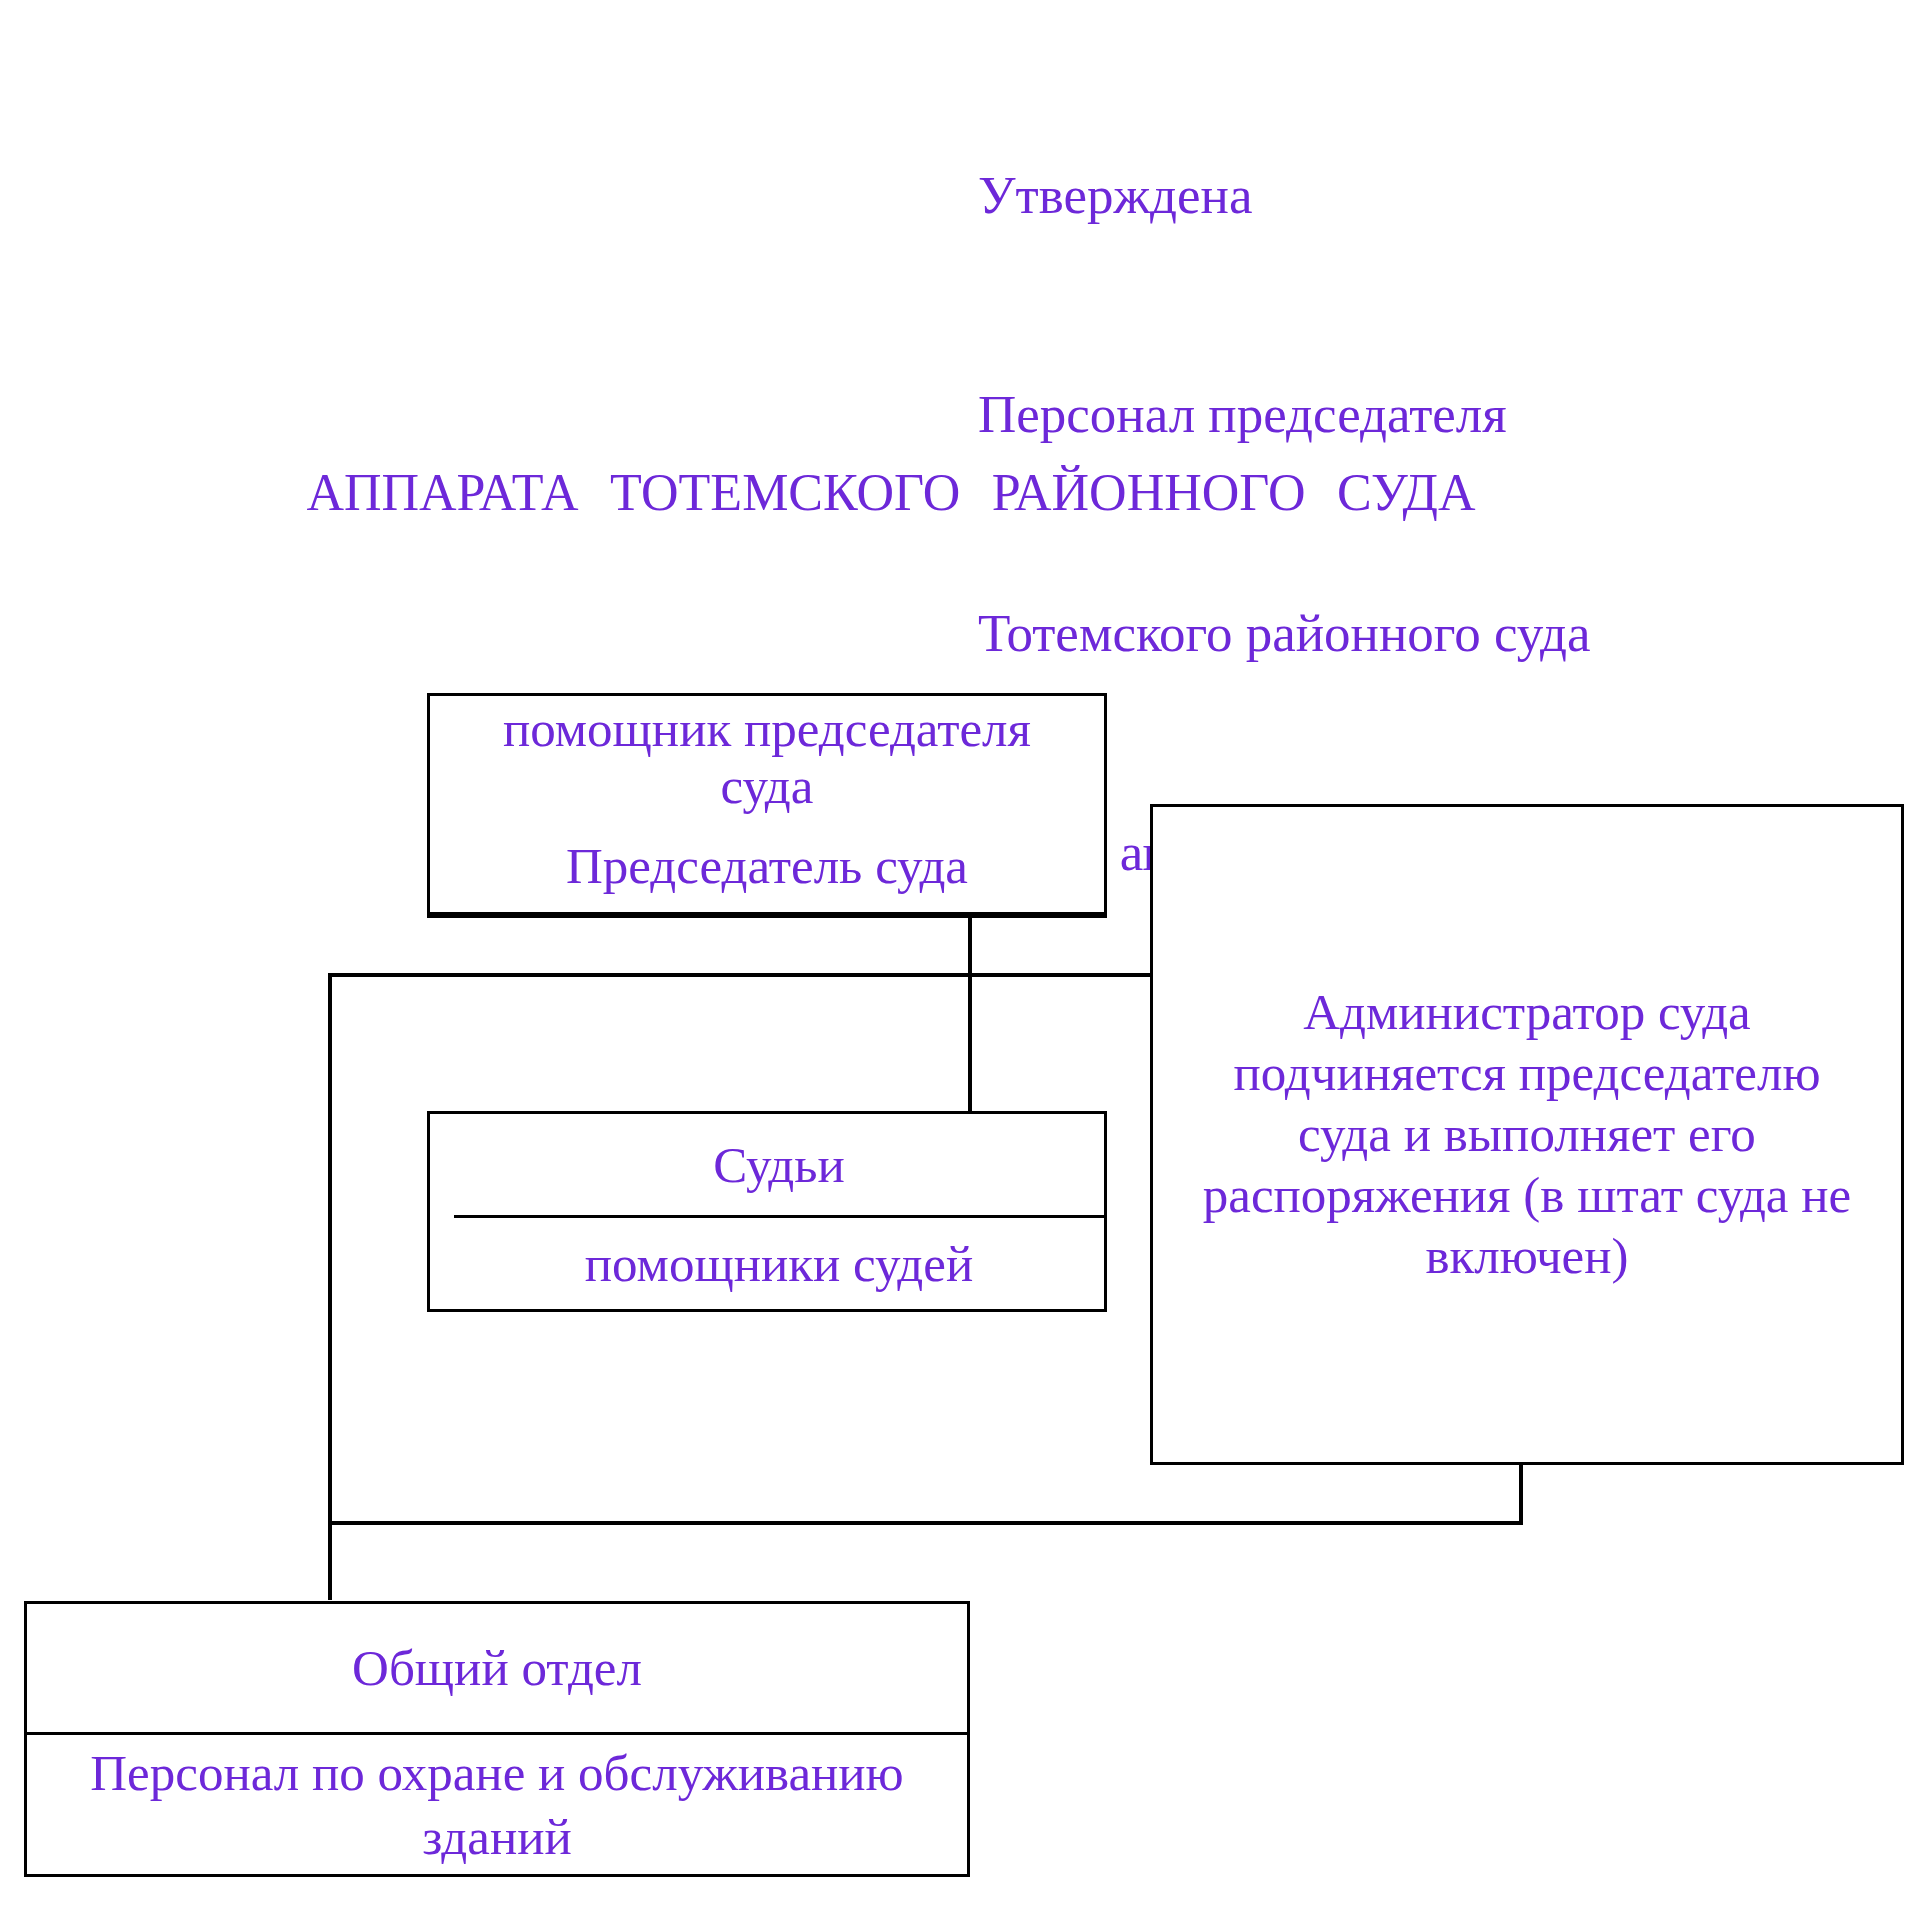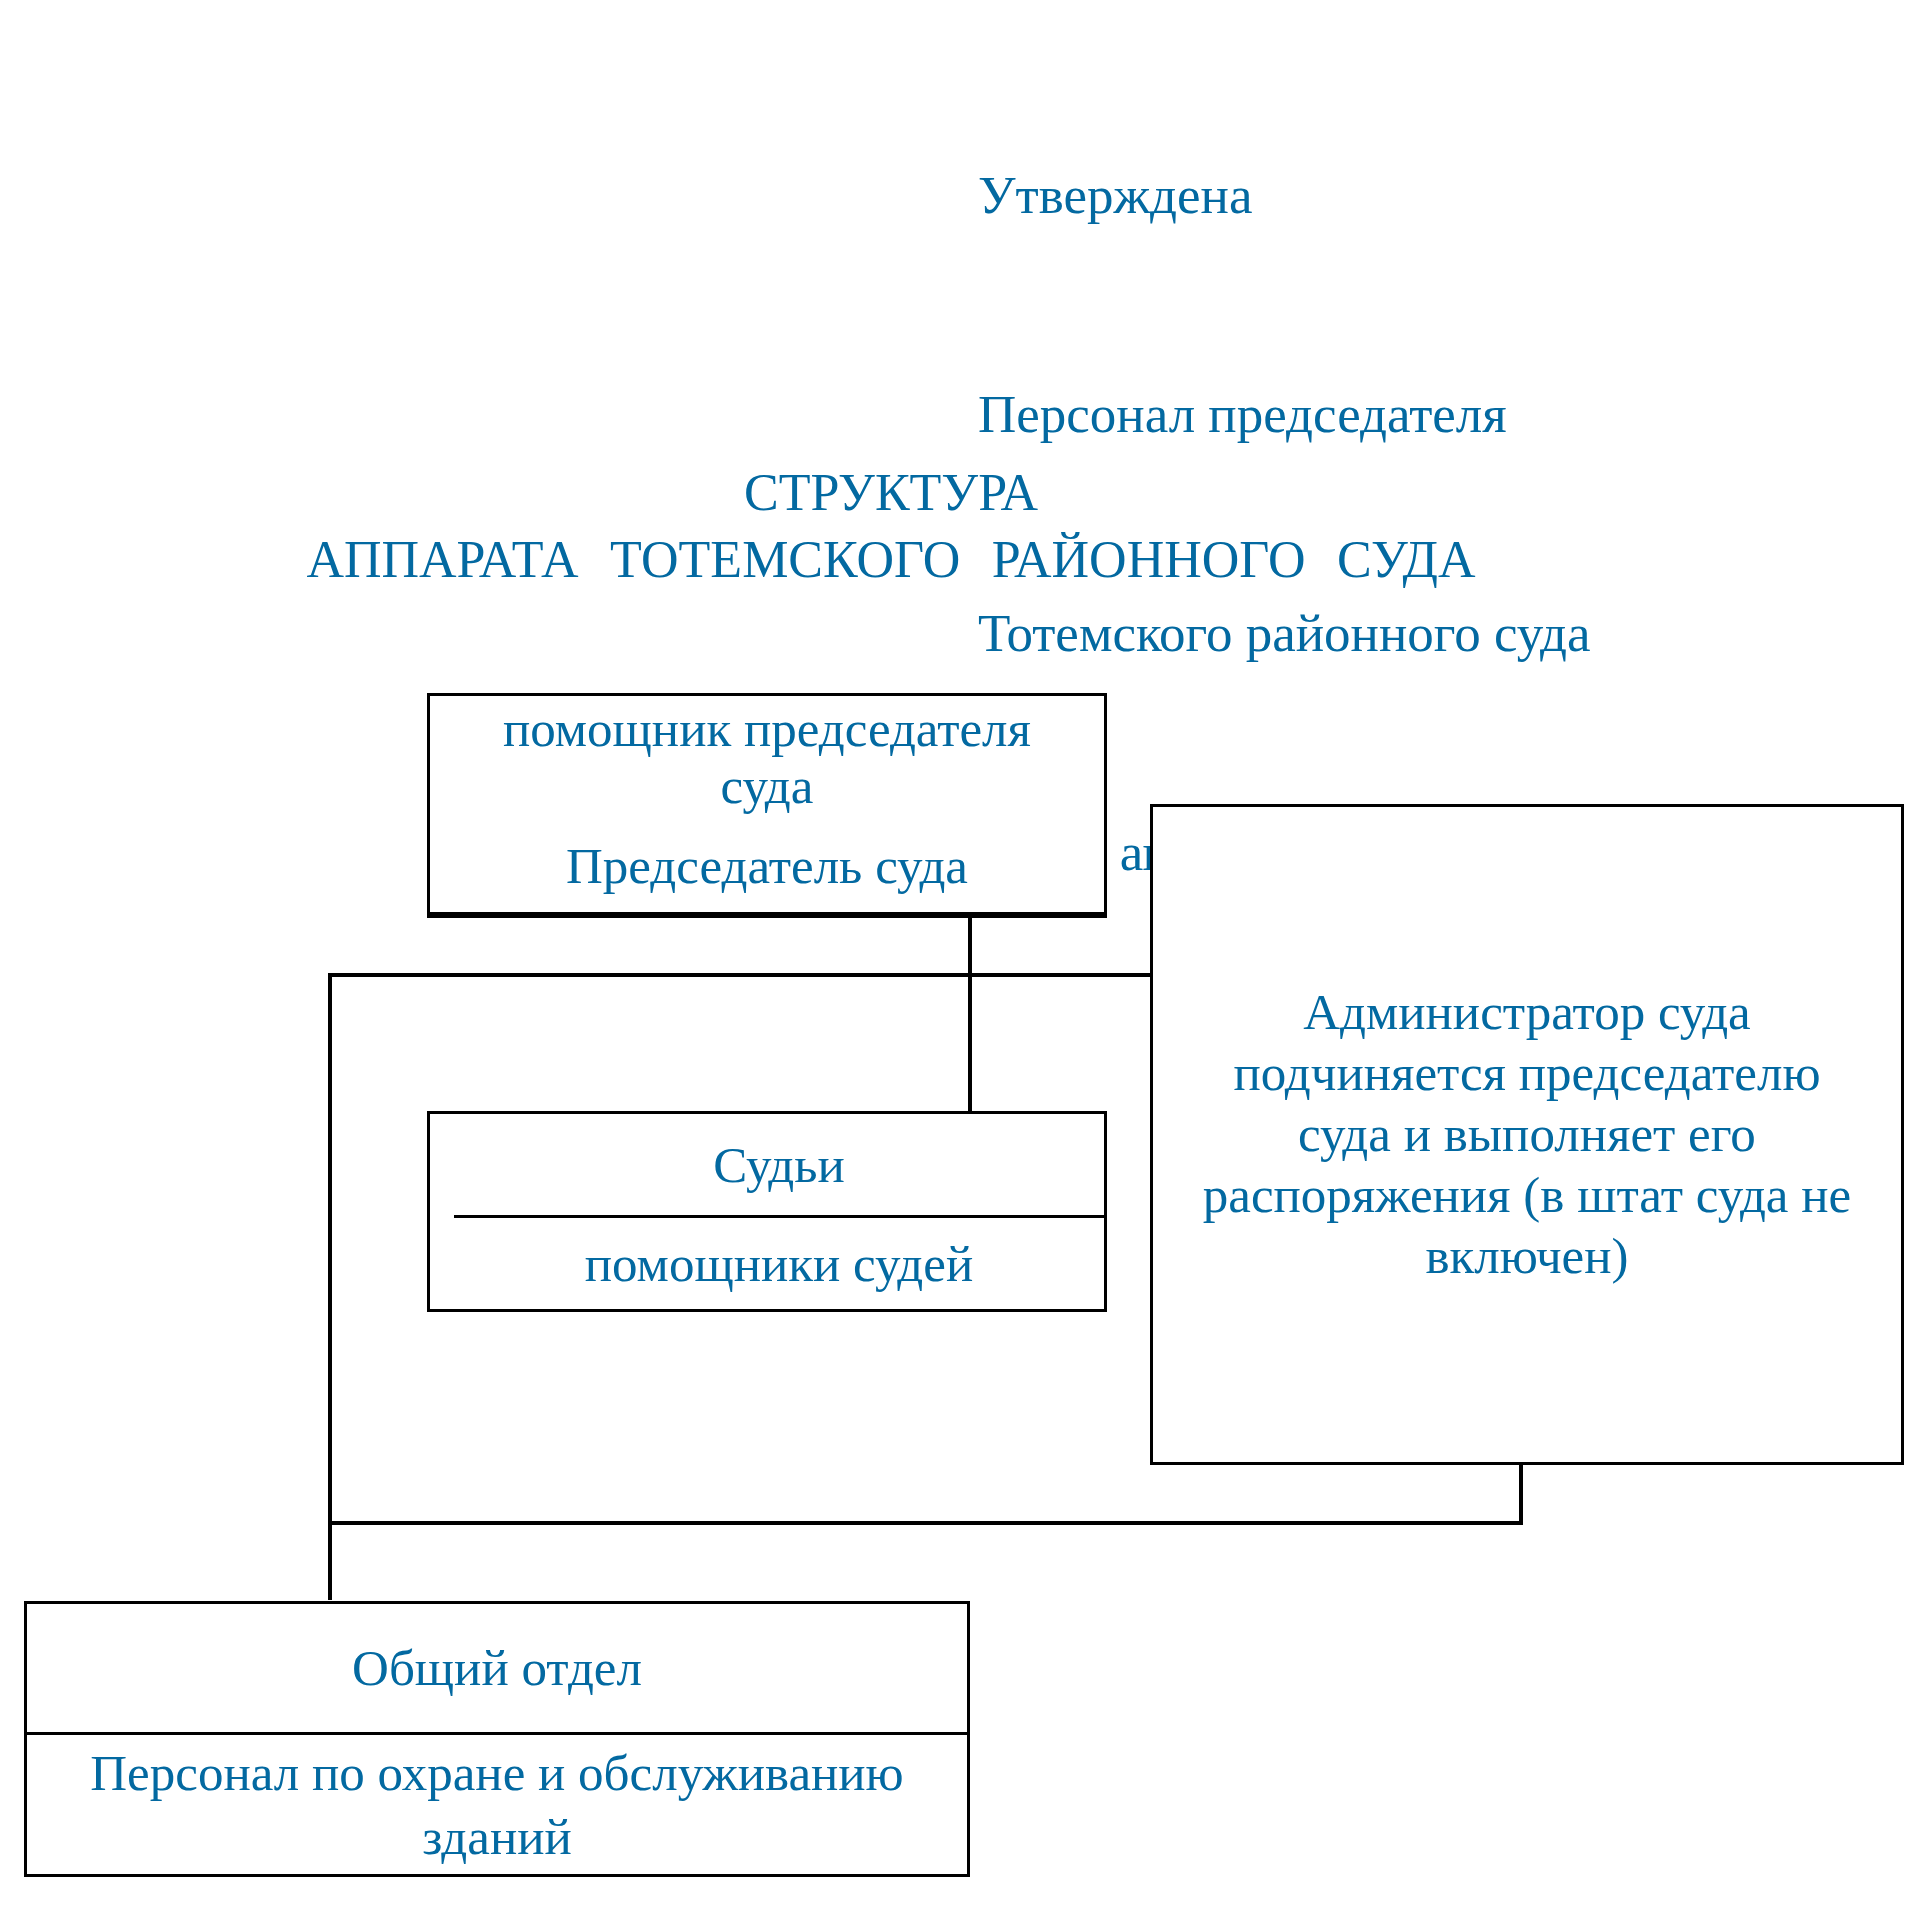--- a/index.html
+++ b/index.html
@@ -5,21 +5,21 @@
   html, body {
     margin: 0;
     padding: 0;
     background: #ffffff;
   }
   .page {
     position: relative;
     width: 1928px;
     height: 1920px;
     background: #ffffff;
-    color: #0369a1;
+    color: #6d28d9;
     font-family: "Liberation Serif", "DejaVu Serif", serif;
     overflow: hidden;
   }
 
   
   .approval {
     position: absolute;
     left: 978px;
     top: 13px;
     font-size: 53px;
@@ -102,21 +102,20 @@
 <div class="page">
 
   <div class="approval">
     <div>Утверждена</div>
     <div>Персонал председателя</div>
     <div>Тотемского районного суда</div>
     <div>от  21 апреля 2023г. № 01-04-23</div>
   </div>
 
   <div class="doc-title">
-    <div class="doc-title-line1">СТРУКТУРА</div>
     <div class="doc-title-line2">АППАРАТА ТОТЕМСКОГО РАЙОННОГО СУДА</div>
   </div>
 
   <div class="line line-v1"></div>
   <div class="line line-h1"></div>
   <div class="line line-v2"></div>
   <div class="line line-v3"></div>
   <div class="line line-h2"></div>
 
   <div class="box box-chairman">

